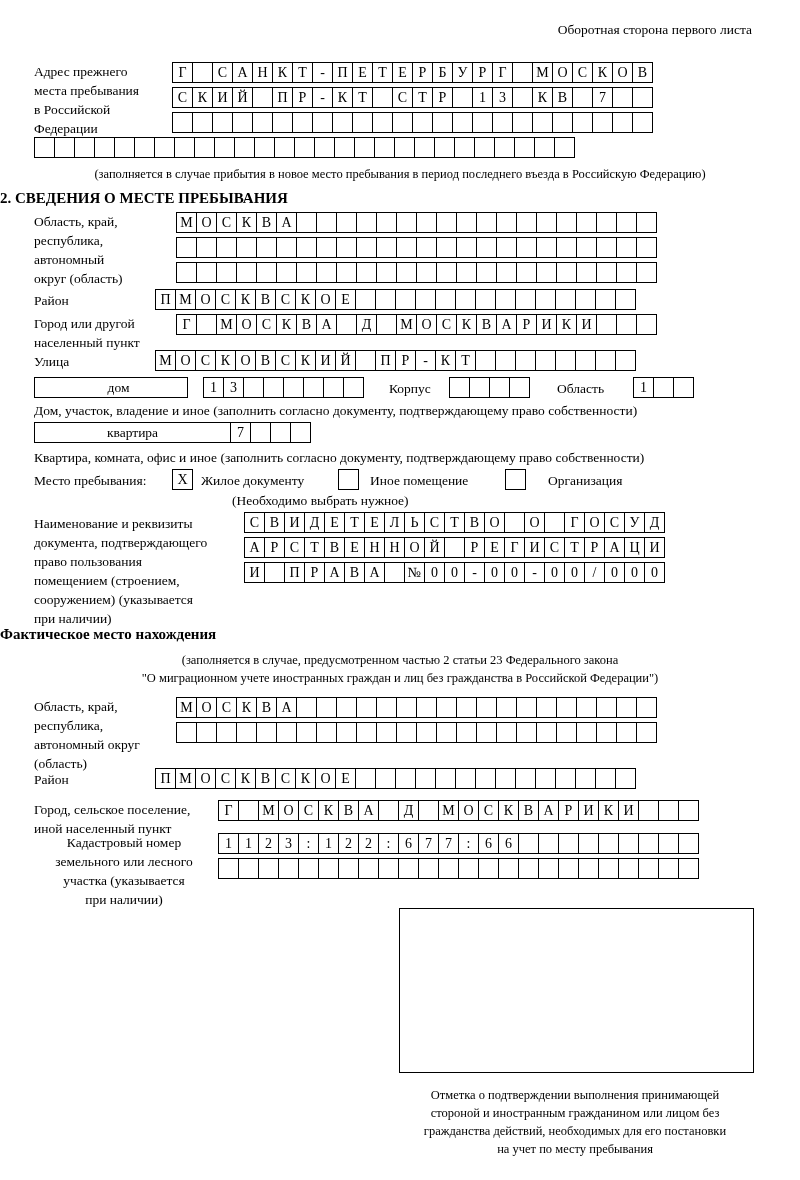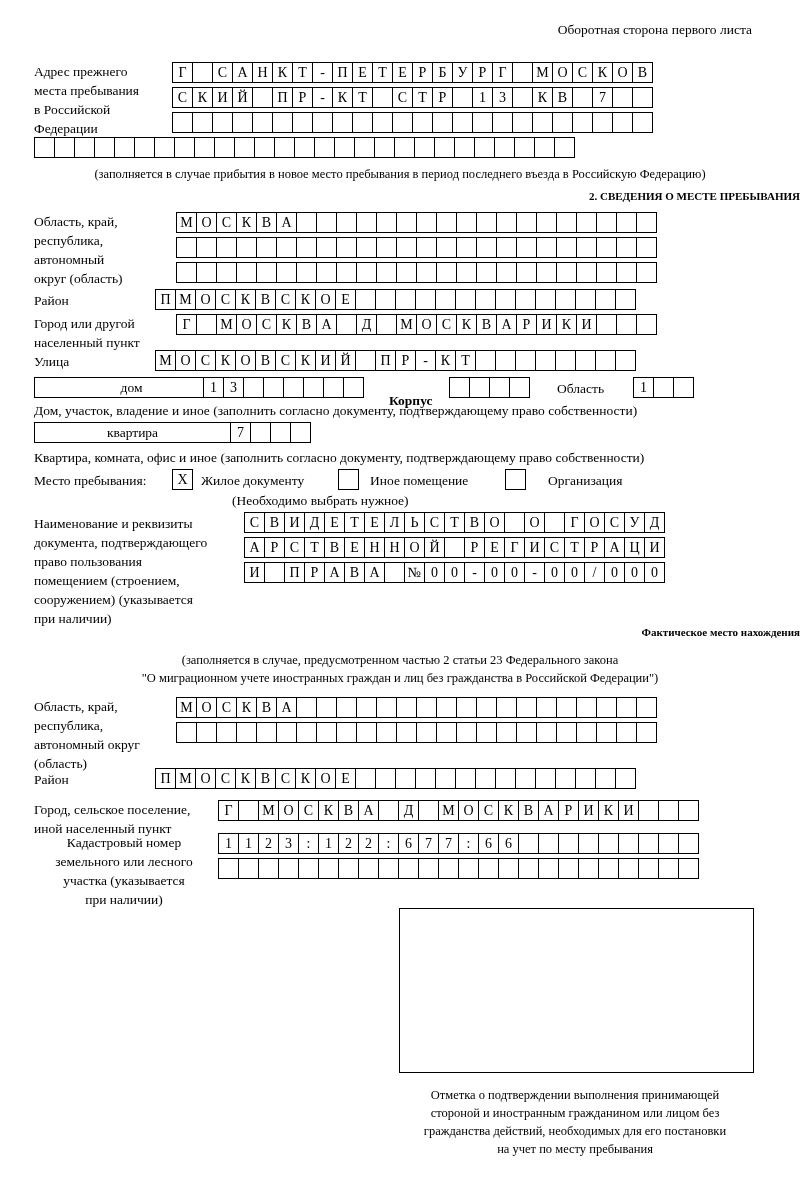--- a/index.html
+++ b/index.html
@@ -86,23 +86,23 @@
   }
   .caption {
     position: absolute;
     font-size: 12.5px;
     line-height: 17px;
     text-align: center;
   }
   .center-title {
     position: absolute;
     width: 100%;
-    text-align: right;
+    text-align: left;
     font-weight: bold;
-    font-size: 11px;
+    font-size: 15px;
   }
 </style>
 </head>
 <body>
 
 <div class="page">
 
   <div class="hdr-right">Оборотная сторона первого листа</div>
 
   <div class="lbl" style="left:34px; top:62px; width:140px;">Адрес прежнего
@@ -384,34 +384,34 @@
       <div class="cell"></div>
       <div class="cell"></div>
       <div class="cell"></div>
       <div class="cell"></div>
       <div class="cell"></div>
       <div class="cell"></div>
       <div class="cell"></div>
     </div>
 
   <div class="row" style="left:34px; top:377px;">
-    <div class="boxlabel" style="width:180px;padding-left:15px;">дом</div>
+    <div class="boxlabel" style="width:154px;padding-left:15px;">дом</div>
   </div>
   <div class="row" id="s2-house" style="left:203px; top:377px;">
       <div class="cell">1</div>
       <div class="cell">3</div>
       <div class="cell"></div>
       <div class="cell"></div>
       <div class="cell"></div>
       <div class="cell"></div>
       <div class="cell"></div>
       <div class="cell"></div>
     </div>
 
-  <div class="plain" style="left:389px; top:391px;font-weight:bold;">Корпус</div>
+  <div class="plain" style="left:389px; top:379px;">Корпус</div>
   <div class="row" id="s2-korpus" style="left:449px; top:377px;">
       <div class="cell"></div>
       <div class="cell"></div>
       <div class="cell"></div>
       <div class="cell"></div>
     </div>
 
   <div class="plain" style="left:557px; top:379px;">Область</div>
   <div class="row" id="s2-stroenie" style="left:633px; top:377px;">
       <div class="cell">1</div>

